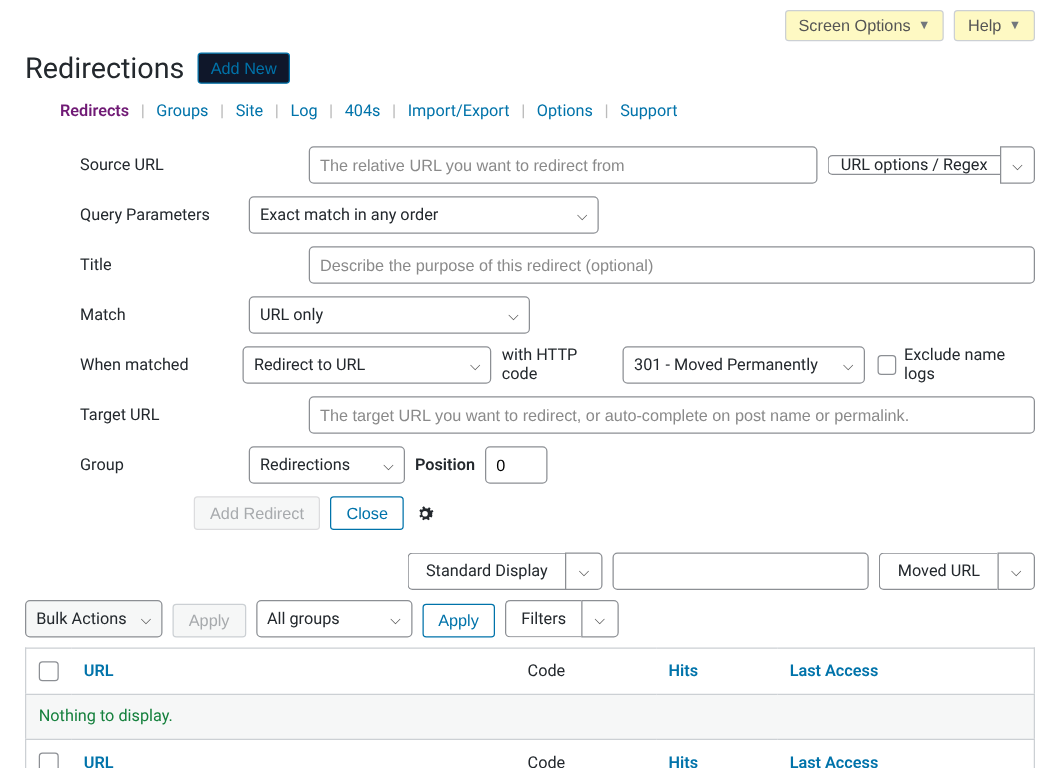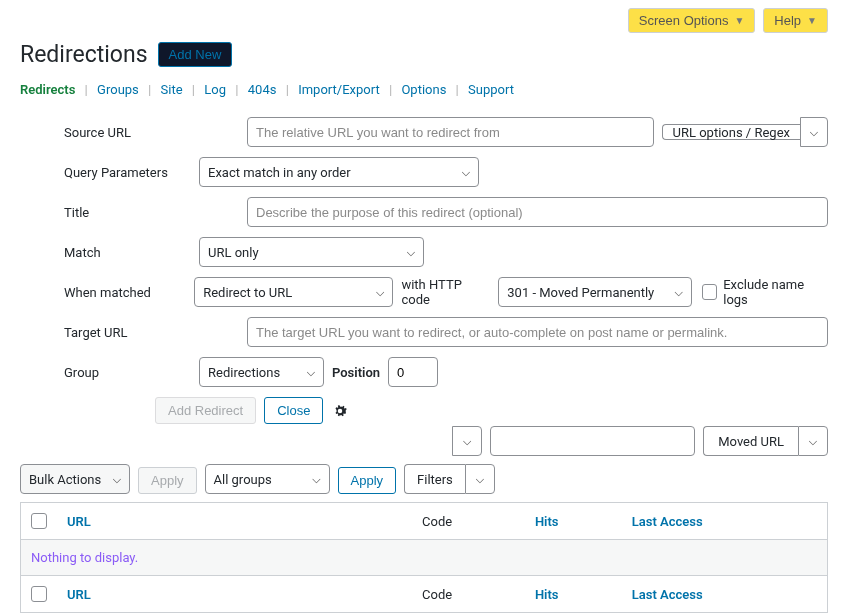--- a/index.html
+++ b/index.html
@@ -1,59 +1,59 @@
 <!DOCTYPE html>
 <html><head>
   <meta charset="utf-8">
   <style>
     * { box-sizing: border-box; margin: 0; padding: 0; }
     body { font-family: -apple-system, BlinkMacSystemFont, "Segoe UI", Roboto, sans-serif; font-size: 13px; color: #23282d; background: #fff; padding: 0 20px 20px 20px; width: 848px; }
     .top-bar { display: flex; justify-content: flex-end; gap: 8px; padding: 8px 0 0 0; }
-    .top-btn { display: flex; align-items: center; gap: 6px; border: 1px solid #ccd0d4; background: #fde047; padding: 4px 10px; font-size: 13px; color: #555; cursor: pointer; border-radius: 3px; }
+    .top-btn { display: flex; align-items: center; gap: 6px; border: 1px solid #ccd0d4; background: #fef9c3; padding: 4px 10px; font-size: 13px; color: #555; cursor: pointer; border-radius: 3px; }
     .top-btn .tri { font-size: 10px; color: #72777c; }
     .header-row { display: flex; align-items: center; gap: 10px; margin-top: 8px; }
     h1 { font-size: 23px; font-weight: 400; color: #23282d; }
     .add-new { border: 1px solid #0073aa; color: #0073aa; background: #0f172a; padding: 4px 10px; border-radius: 3px; font-size: 13px; cursor: pointer; }
     .subnav { margin: 14px 0 20px 0; font-size: 13px; }
-    .subnav span { color: #15803d; font-weight: 600; }
+    .subnav span { color: #701a75; font-weight: 600; margin-left: 28px; }
     .subnav a { color: #0073aa; text-decoration: none; cursor: pointer; }
     .subnav .sep { color: #bbb; margin: 0 6px; }
     .form-row { display: flex; align-items: center; margin-bottom: 10px; }
     .form-label { width: 135px; font-size: 13px; font-weight: 400; color: #23282d; margin-left: 44px; }
     input[type=text], input[type=number] { border: 1px solid #8c8f94; border-radius: 4px; padding: 4px 8px; font-size: 13px; height: 30px; }
     input[type=text]::placeholder { color: #8a8a8a; }
     .input-full { flex: 1; margin-left: 48px; }
     .select { display: flex; align-items: center; justify-content: space-between; border: 1px solid #8c8f94; border-radius: 4px; background: #fff; padding: 0 8px; height: 30px; font-size: 13px; cursor: pointer; }
     .chev { color: #555; font-size: 11px; }
     .url-options { display: flex; align-items: center; margin-left: 8px; }
     .url-options-main { border: 1px solid #8c8f94; border-right: none; border-radius: 4px 0 0 4px; padding: 0 10px; height: 16px; display: flex; align-items: center; background: #fff; cursor: pointer; }
     .url-options-caret { border: 1px solid #8c8f94; border-radius: 0 4px 4px 0; height: 30px; width: 28px; display: flex; align-items: center; justify-content: center; background: #fff; cursor: pointer; }
     .inline-label { margin: 0 8px; font-size: 13px; }
     .checkbox { width: 16px; height: 16px; border: 1px solid #8c8f94; border-radius: 3px; background: #fff; cursor: pointer; margin: 0 6px 0 10px; }
-    .btn-row { display: flex; align-items: center; gap: 8px; margin-left: 135px; margin-bottom: 2px; }
+    .btn-row { display: flex; align-items: center; gap: 8px; margin-left: 135px; margin-bottom: 18px; }
     .btn-disabled { border: 1px solid #dcdcde; color: #a7aaad; background: #f6f7f7; padding: 5px 12px; border-radius: 3px; font-size: 13px; }
     .btn-close { border: 1px solid #0073aa; color: #0073aa; background: #fff; padding: 5px 12px; border-radius: 3px; font-size: 13px; cursor: pointer; }
     .gear { width: 18px; height: 18px; cursor: pointer; }
     .display-row { display: flex; justify-content: flex-end; gap: 8px; margin-bottom: 8px; }
     .display-select { display: flex; }
     .display-main { border: 1px solid #8c8f94; border-right: none; border-radius: 4px 0 0 4px; padding: 0 14px; height: 30px; display: flex; align-items: center; background: #fff; font-size: 13px; cursor: pointer; }
     .display-caret { border: 1px solid #8c8f94; border-radius: 0 4px 4px 0; height: 30px; width: 30px; display: flex; align-items: center; justify-content: center; background: #fff; cursor: pointer; }
     .search-box { width: 205px; height: 30px; border: 1px solid #8c8f94; border-radius: 4px; padding: 0 8px; }
     .filter-row { display: flex; align-items: flex-end; gap: 8px; margin-bottom: 8px; }
     .apply-border { border: 1px solid #0073aa; color: #0073aa; background: #fff; padding: 5px 12px; border-radius: 3px; font-size: 13px; cursor: pointer; }
     .apply-grey { border: 1px solid #ccd0d4; color: #a7aaad; background: #f6f7f7; padding: 5px 12px; border-radius: 3px; font-size: 13px; }
     table { width: 100%; border-collapse: collapse; border: 1px solid #ccd0d4; }
     th, td { text-align: left; padding: 10px; font-size: 13px; }
     thead th, tfoot th { border-bottom: 1px solid #ccd0d4; font-weight: 400; }
     tfoot th { border-top: 1px solid #ccd0d4; border-bottom: none; }
     th a { color: #0073aa; text-decoration: none; font-weight: 600; cursor: pointer; }
     .cb-col { width: 30px; }
     .url-col { width: 44%; }
     .hits-col { width: 12%; }
-    tbody td { color: #8b5cf6; background: #f6f7f7; }
+    tbody td { color: #15803d; background: #f6f7f7; }
     .num-input { width: 50px; }
   </style>
 </head>
 <body>
 
 <div class="top-bar">
   <button class="top-btn">
     <span>Screen Options</span>
     <span class="tri">▼</span>
   </button>
@@ -151,20 +151,21 @@
 <div class="btn-row">
   <button class="btn-disabled">Add Redirect</button>
   <button class="btn-close">Close</button>
   <svg class="gear" viewBox="0 0 24 24">
       <path fill="#23282d" d="M19.4 13l.6-1-.6-1 1.6-1.2-1-1.7-1.9.6-.8-.8.6-1.9-1.7-1-1.2 1.6-1-.6-1 .6L10.8 4l-1.7 1 .6 1.9-.8.8-1.9-.6-1 1.7L7.6 11l-.6 1 .6 1-1.6 1.2 1 1.7 1.9-.6.8.8-.6 1.9 1.7 1 1.2-1.6 1 .6 1-.6 1.2 1.6 1.7-1-.6-1.9.8-.8 1.9.6 1-1.7L19.4 13zM12 15a3 3 0 110-6 3 3 0 010 6z"></path>
     </svg>
 </div>
 
 <div class="display-row">
   <div class="display-select">
+    <div class="display-main">Standard Display</div>
     <div class="display-caret">
         <span class="chev">⌵</span>
       </div>
   </div>
   <input type="text" class="search-box" style="">
   <div class="display-select">
     <div class="display-main">Moved URL</div>
     <div class="display-caret">
         <span class="chev">⌵</span>
       </div>

